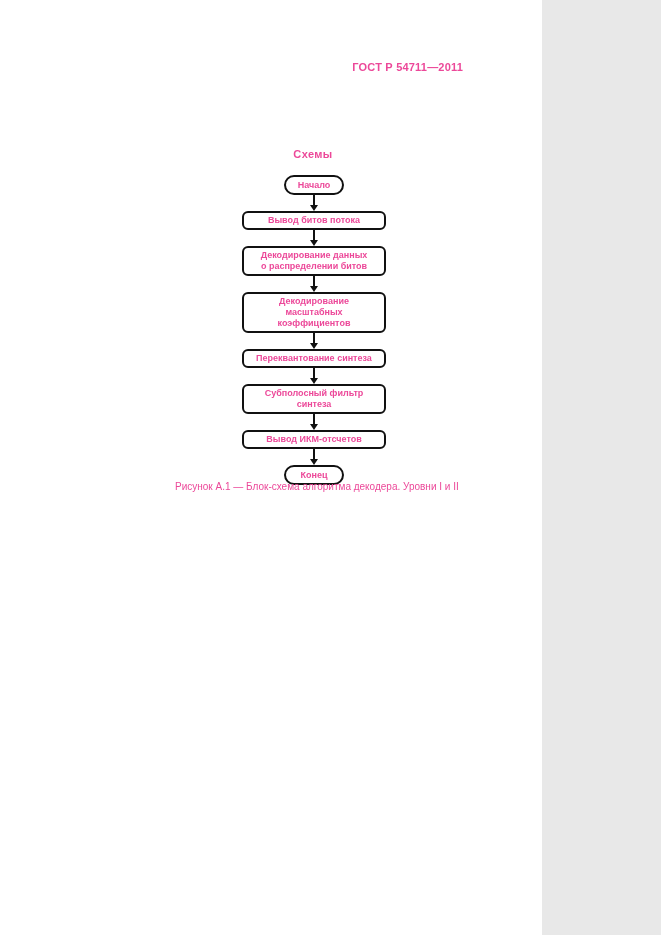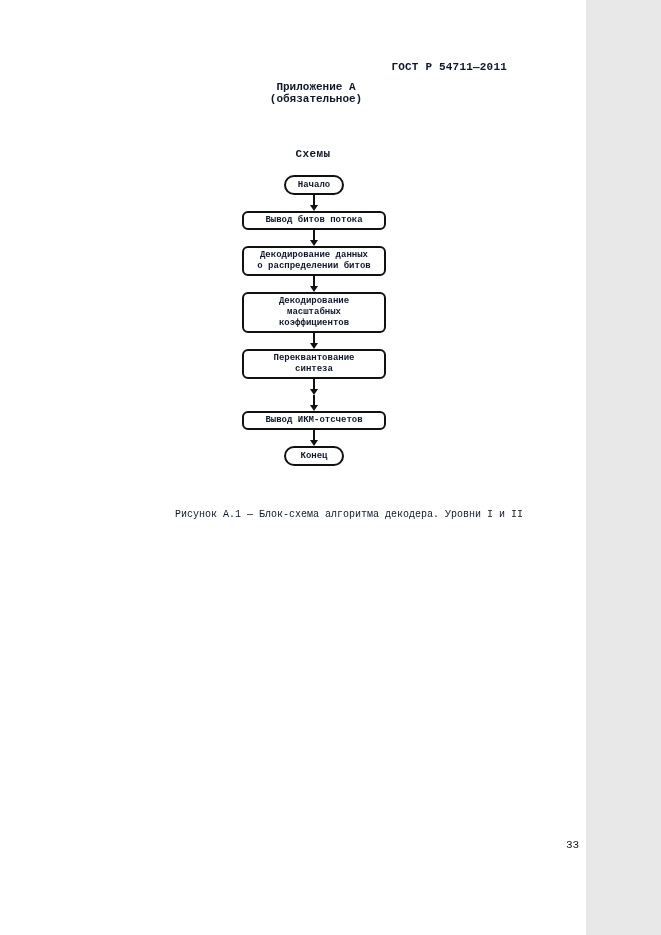--- a/index.html
+++ b/index.html
@@ -1,21 +1,21 @@
 <!DOCTYPE html>
 <html><head>
 <meta charset="utf-8">
 <style>
   html,body{margin:0;padding:0;background:#e8e8e8;}
   .page{
     position:relative;
-    width:586px;height:935px;
+    width:542px;height:935px;
     background:#ffffff;
-    font-family:Liberation Mono, monospace;
-    color:#0f172a;
+    font-family:Liberation Sans, sans-serif;
+    color:#ec4899;
     overflow:hidden;
   }
   .doc-code{
     position:absolute;top:61px;right:79px;
     font-size:11px;font-weight:bold;letter-spacing:.2px;
     white-space:nowrap;
   }
   .annex-block{
     position:absolute;top:81px;left:0;width:632px;
     text-align:center;font-size:11px;font-weight:bold;line-height:12px;
@@ -50,38 +50,34 @@
   }
   .arrow .shaft{flex:1 1 auto;width:2px;background:#111;}
   .arrow .head{
     width:0;height:0;
     border-left:4px solid transparent;
     border-right:4px solid transparent;
     border-top:6px solid #111;
   }
   .caption{
     position:absolute;top:481px;left:175px;
-    font-size:10px;line-height:12px;white-space:nowrap;margin-top:28px;
+    font-size:10px;line-height:12px;white-space:nowrap;
   }
   .page-number{
     position:absolute;top:839px;left:566px;
     font-size:11px;
   }
 </style>
 </head>
 <body>
 
 <div class="page">
 
   <div class="doc-code">ГОСТ Р 54711—2011</div>
 
-  <div class="annex-block">
-    <div>Приложение А</div>
-    <div>(обязательное)</div>
-  </div>
 
   <div class="section-title">Схемы</div>
 
   <div class="flowchart">
 
     <div class="node terminal">Начало</div>
 
     <div class="arrow">
       <div class="shaft"></div>
       <div class="head"></div>
@@ -110,20 +106,21 @@
       <div class="head"></div>
     </div>
 
     <div class="node process">Переквантование синтеза</div>
 
     <div class="arrow">
       <div class="shaft"></div>
       <div class="head"></div>
     </div>
 
+    <div class="node process">Субполосный фильтр синтеза</div>
 
     <div class="arrow">
       <div class="shaft"></div>
       <div class="head"></div>
     </div>
 
     <div class="node process">Вывод ИКМ-отсчетов</div>
 
     <div class="arrow">
       <div class="shaft"></div>

